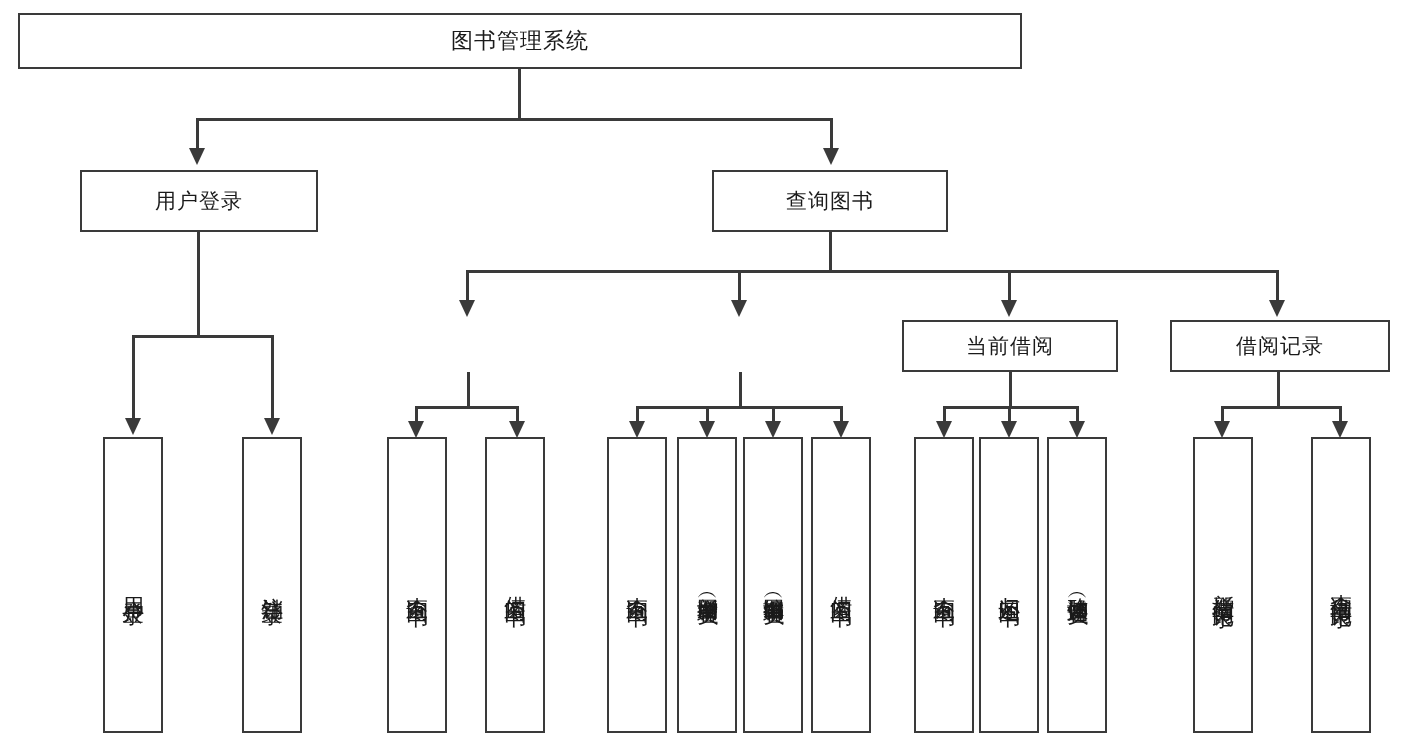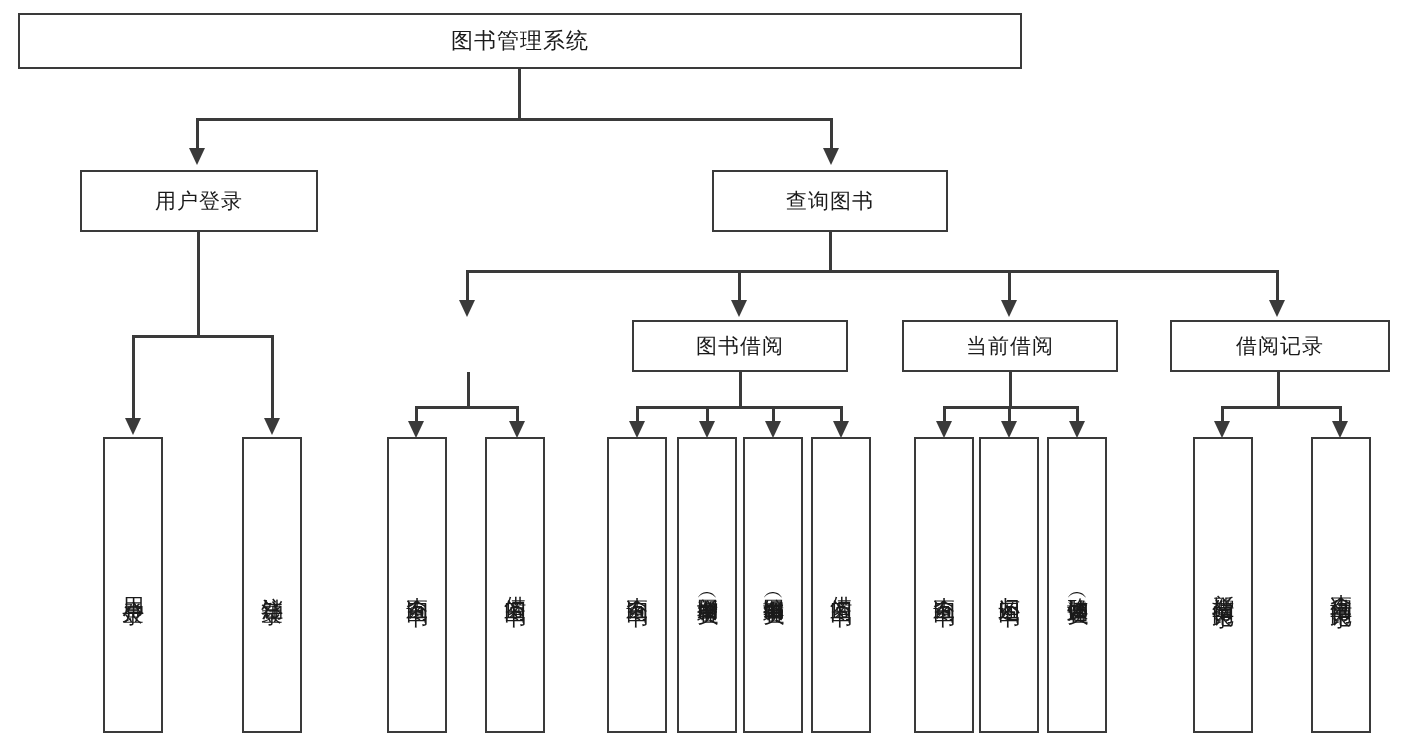--- a/index.html
+++ b/index.html
@@ -117,23 +117,20 @@
   <div class="seg h" style="left:466px;top:270px;width:812px;"></div>
   <div class="seg v" style="left:466px;top:270px;height:32px;"></div>
   <div class="arrow" style="left:459px;top:300px;"></div>
   <div class="seg v" style="left:738px;top:270px;height:32px;"></div>
   <div class="arrow" style="left:731px;top:300px;"></div>
   <div class="seg v" style="left:1008px;top:270px;height:32px;"></div>
   <div class="arrow" style="left:1001px;top:300px;"></div>
   <div class="seg v" style="left:1276px;top:270px;height:32px;"></div>
   <div class="arrow" style="left:1269px;top:300px;"></div>
 
-  <div class="node horiz" style="left:632px;top:320px;width:216px;height:52px;">
-    <span class="label">图书借阅</span>
-  </div>
   <div class="node horiz" style="left:902px;top:320px;width:216px;height:52px;">
     <span class="label">当前借阅</span>
   </div>
   <div class="node horiz" style="left:1170px;top:320px;width:220px;height:52px;">
     <span class="label">借阅记录</span>
   </div>
 
   <div class="seg v" style="left:467px;top:372px;height:36px;"></div>
   <div class="seg h" style="left:415px;top:406px;width:104px;"></div>
   <div class="seg v" style="left:415px;top:406px;height:18px;"></div>

